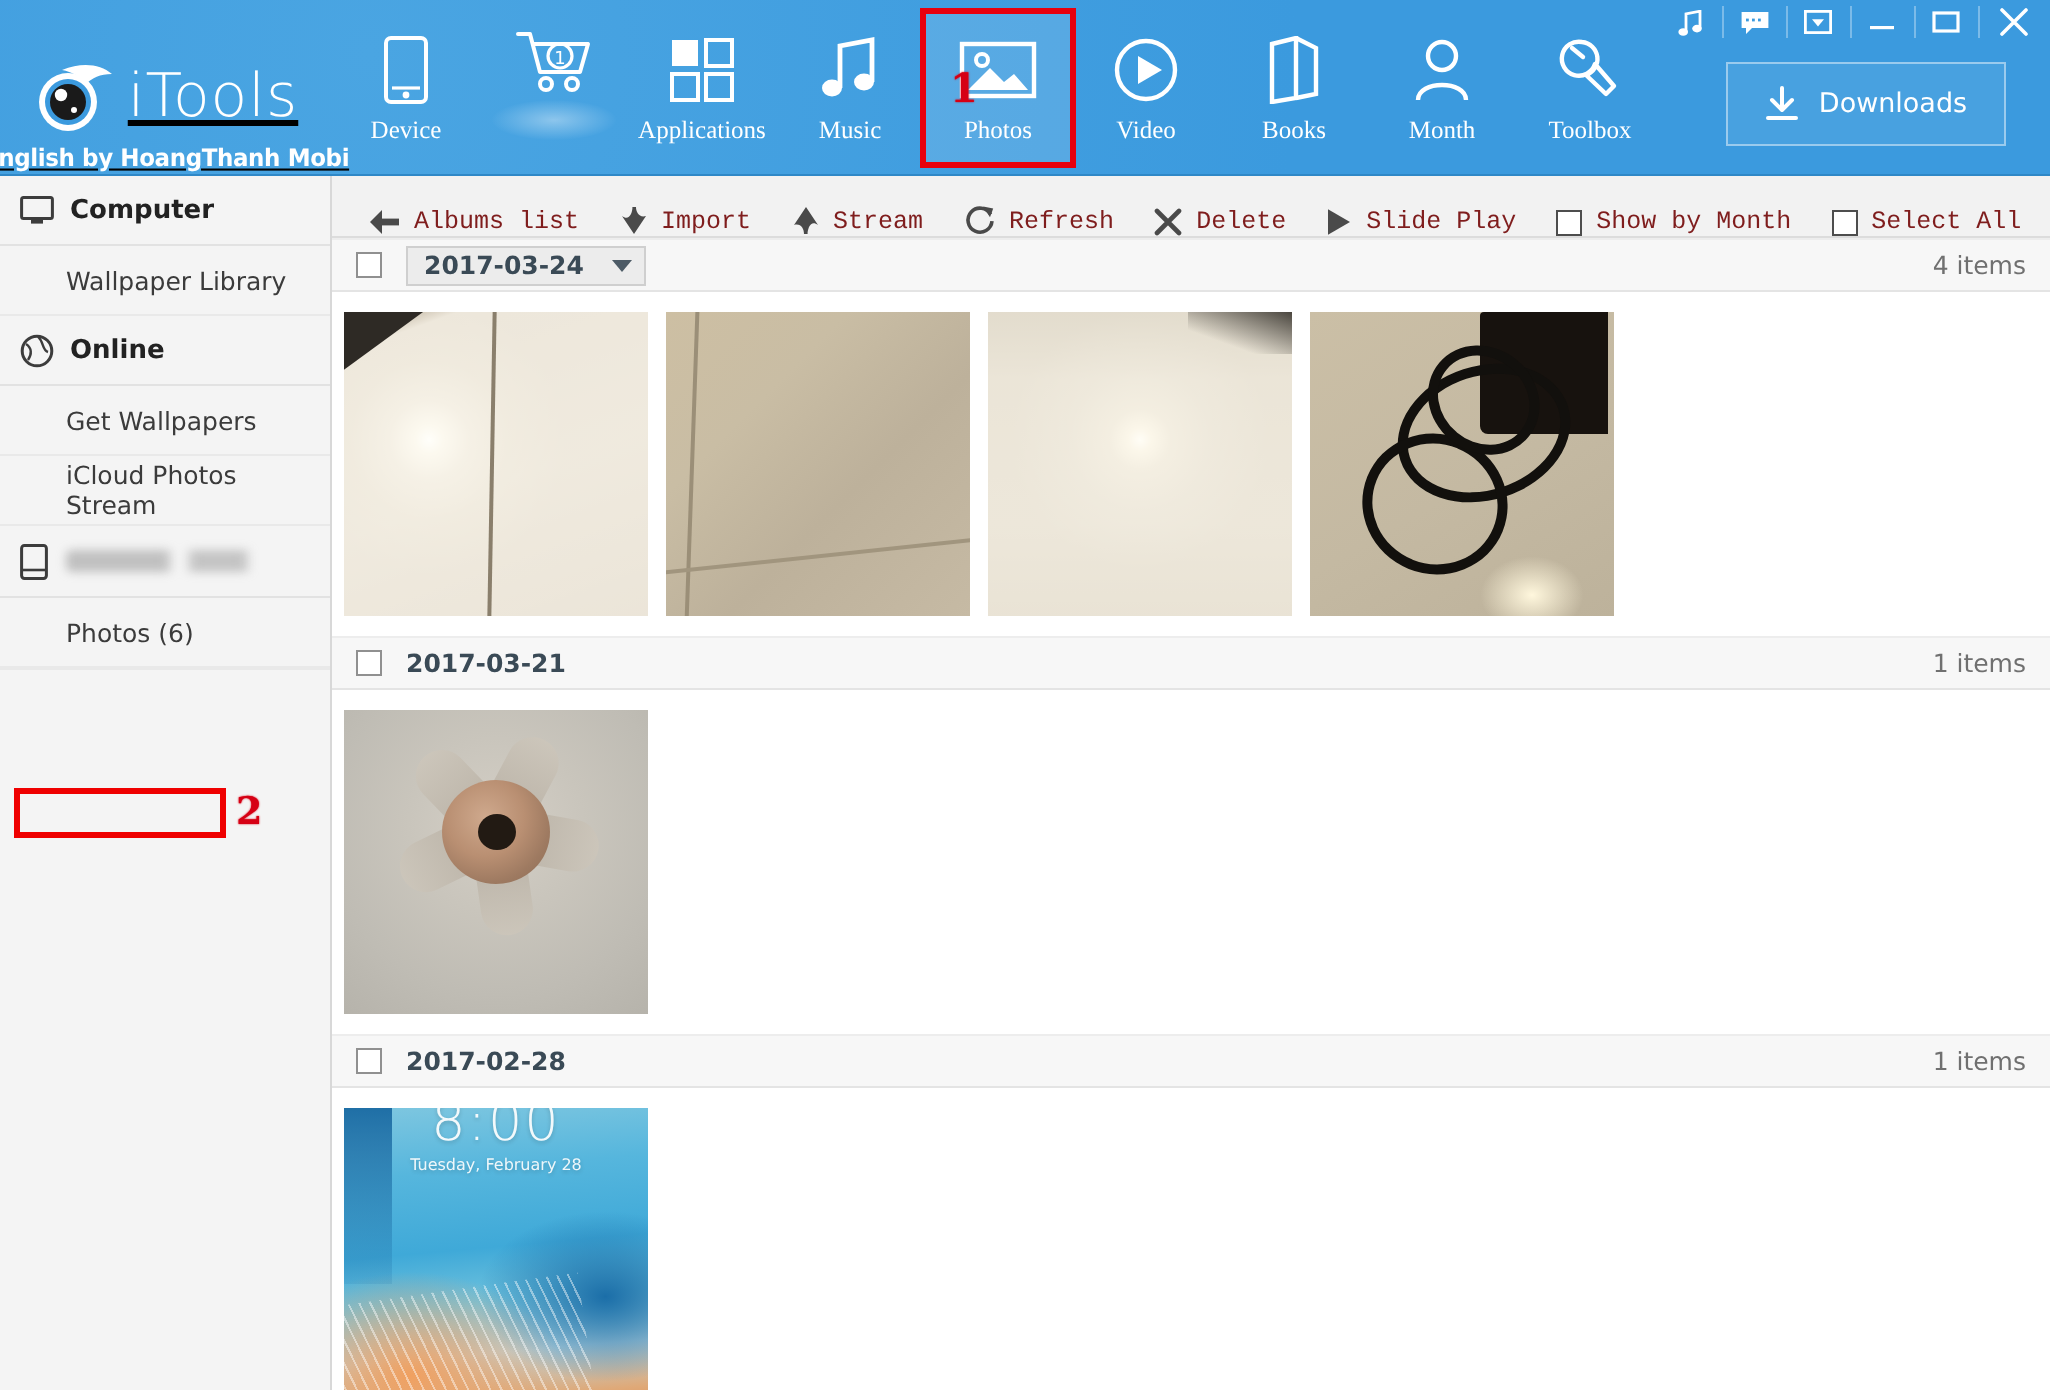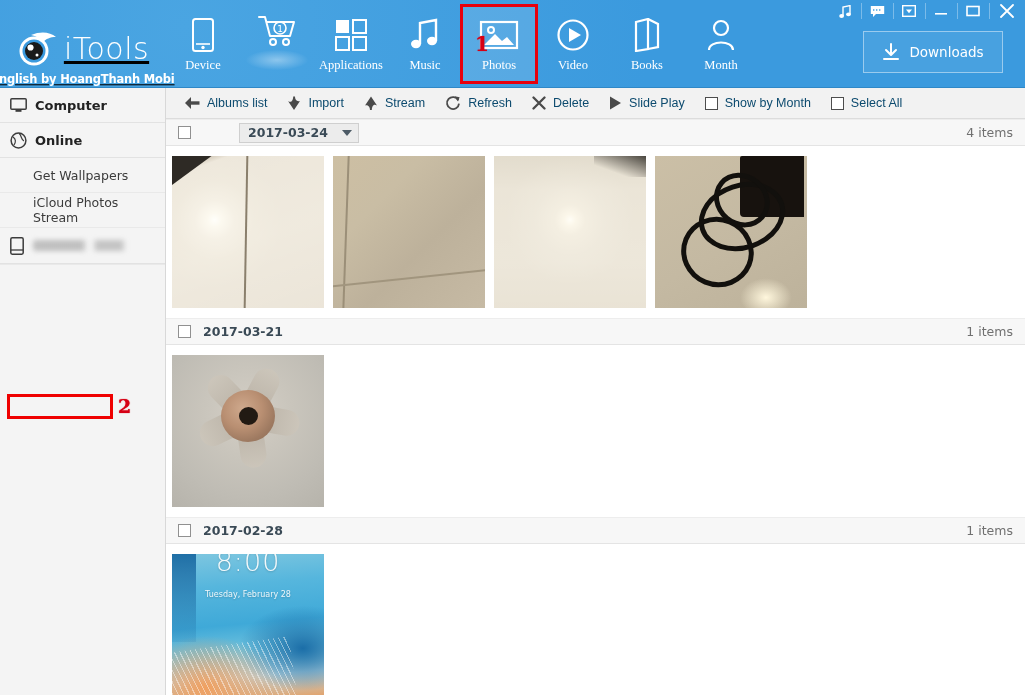--- a/index.html
+++ b/index.html
@@ -193,24 +193,24 @@
   .content { flex: 1 1 auto; display:flex; flex-direction:column; min-width:0; background:#fff; }
 
   .actionbar {
     height: 31px; flex: 0 0 31px;
     background: #f2f2f2;
     border-bottom: 1px solid #dcdcdc;
     display: flex; align-items: center;
     padding-left: 8px; gap: 0px;
   }
   .act {
-    display:flex; align-items:center; gap:7px;
+    display:flex; align-items:flex-end; gap:7px;
     padding: 0 10px; height: 29px; cursor: pointer;
-    font-size: 12.5px; color: #0c4a6e;
-    font-family: Liberation Sans, sans-serif;
+    font-size: 12.5px; color: #7f1d1d;
+    font-family: Liberation Mono, monospace;
     white-space: nowrap;
   }
   .cbox {
     width: 13px; height: 13px; border: 1.6px solid #4d4d4d; background:#fff;
     display:inline-block; flex:0 0 13px;
   }
 
   .scrollarea { flex: 1 1 auto; overflow: hidden; position: relative; background:#fff; }
 
   .grouphdr {
@@ -225,21 +225,20 @@
   }
   .gdate {
     font-size: 12.5px; font-weight: bold; color:#3a4a56;
     font-family: "DejaVu Sans", sans-serif;
   }
   .gdate-select {
     display:flex; align-items:center; gap: 14px;
     border:1px solid #cfcfcf; background:#ececec;
     padding: 2px 6px 2px 8px; height: 20px;
     cursor: pointer;
-    margin-left: 36px;
   }
   .caret {
     width:0;height:0;border-left:5px solid transparent;border-right:5px solid transparent;
     border-top:6px solid #4d5b66;
   }
   .gcount {
     margin-left: auto; font-size: 12.5px; color:#707070;
     font-family: "DejaVu Sans", sans-serif;
   }
 
@@ -353,21 +352,21 @@
     background: linear-gradient(180deg,#1f6fa6 0%, rgba(31,111,166,.15) 100%);
   }
   .ph-ios .ioclock{
     position:absolute; top:-8px; left:0; right:0; text-align:center;
     color: rgba(255,255,255,.92);
     font-family: "DejaVu Sans", sans-serif;
     font-size: 27px; font-weight: 300; letter-spacing: 1px;
     text-shadow: 0 1px 2px rgba(0,0,0,.18);
   }
   .ph-ios .iodate{
-    position:absolute; top:36px; left:0; right:0; text-align:center;
+    position:absolute; top:24px; left:0; right:0; text-align:center;
     color: rgba(255,255,255,.9);
     font-family: "DejaVu Sans", sans-serif;
     font-size: 8px;
     text-shadow: 0 1px 2px rgba(0,0,0,.18);
   }
   svg { display:block; }
 </style>
 </head>
 <body>
 
@@ -476,20 +475,29 @@
       <div class="nav-item">
         <span class="ico">
           <svg width="30" height="34" viewBox="0 0 30 34">
             <circle cx="15" cy="10" r="7" fill="none" stroke="#fff" stroke-width="2.2"></circle>
             <path d="M3 32 C3 22, 27 22, 27 32" fill="none" stroke="#fff" stroke-width="2.2"></path>
           </svg>
         </span>
         <span class="lbl">Month</span>
       </div>
 
+      <div class="nav-item">
+        <span class="ico">
+          <svg width="34" height="34" viewBox="0 0 34 34">
+            <path d="M13 3 A8.5 8.5 0 1 0 19.5 14 L29 25 L25 29 L15 19.5 A8.5 8.5 0 0 0 13 3 Z" fill="none" stroke="#fff" stroke-width="2.2" stroke-linejoin="round"></path>
+            <path d="M8 6 L13.5 10.5" stroke="#fff" stroke-width="2.2" stroke-linecap="round"></path>
+          </svg>
+        </span>
+        <span class="lbl">Toolbox</span>
+      </div>
 
     </div>
 
     <div class="downloads-btn">
       <span>
         <svg width="18" height="18" viewBox="0 0 18 18">
           <path d="M9 1 V11" stroke="#fff" stroke-width="2" stroke-linecap="round"></path>
           <path d="M4 7 L9 12 L14 7" fill="none" stroke="#fff" stroke-width="2" stroke-linecap="round" stroke-linejoin="round"></path>
           <path d="M2 16 H16" stroke="#fff" stroke-width="2" stroke-linecap="round"></path>
         </svg>
@@ -546,20 +554,23 @@
       <div class="sb-group">
         <span>
           <svg width="17" height="15" viewBox="0 0 17 15">
             <rect x="0.8" y="0.8" width="15.4" height="10.4" rx="1" fill="none" stroke="#3c3c3c" stroke-width="1.5"></rect>
             <rect x="5.5" y="12" width="6" height="1.8" fill="#3c3c3c"></rect>
           </svg>
         </span>
         <span>Computer</span>
       </div>
 
+      <div class="sb-item">
+        <span>Wallpaper Library</span>
+      </div>
 
       <div class="sb-group">
         <span>
           <svg width="17" height="17" viewBox="0 0 17 17">
             <circle cx="8.5" cy="8.5" r="7.4" fill="none" stroke="#3c3c3c" stroke-width="1.5"></circle>
             <path d="M3 5 C6 7, 6 10, 4 13" fill="none" stroke="#3c3c3c" stroke-width="1.2"></path>
             <path d="M9 1.3 C12 4, 11 8, 14 9" fill="none" stroke="#3c3c3c" stroke-width="1.2"></path>
           </svg>
         </span>
         <span>Online</span>
@@ -575,20 +586,23 @@
       <div class="sb-device">
         <span>
           <svg width="14" height="18" viewBox="0 0 14 18">
             <rect x="0.8" y="0.8" width="12.4" height="16.4" rx="1.4" fill="none" stroke="#3c3c3c" stroke-width="1.5"></rect>
             <line x1="1" y1="13" x2="13" y2="13" stroke="#3c3c3c" stroke-width="1.3"></line>
           </svg>
         </span>
         <span class="blurname"></span>
       </div>
 
+      <div class="sb-item">
+        <span>Photos (6)</span>
+      </div>
 
       <div class="sb-rest"></div>
 
       <div class="sb-annot-box"></div>
       <div class="annot-2">2</div>
     </div>
 
     <div class="content">
 
       <div class="actionbar">

